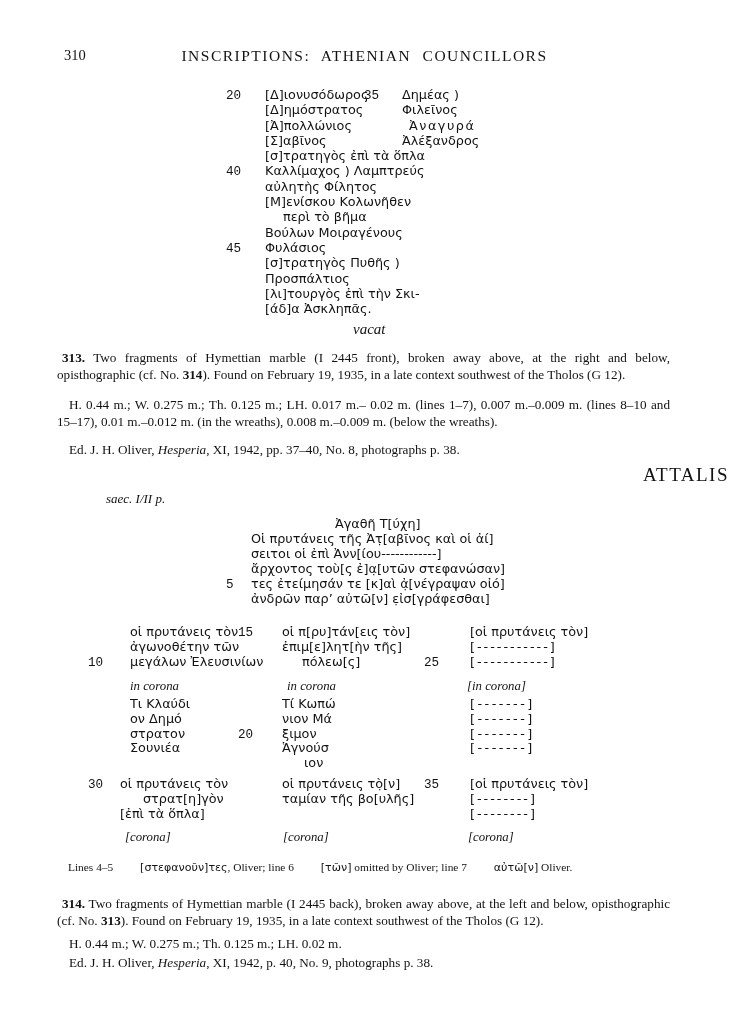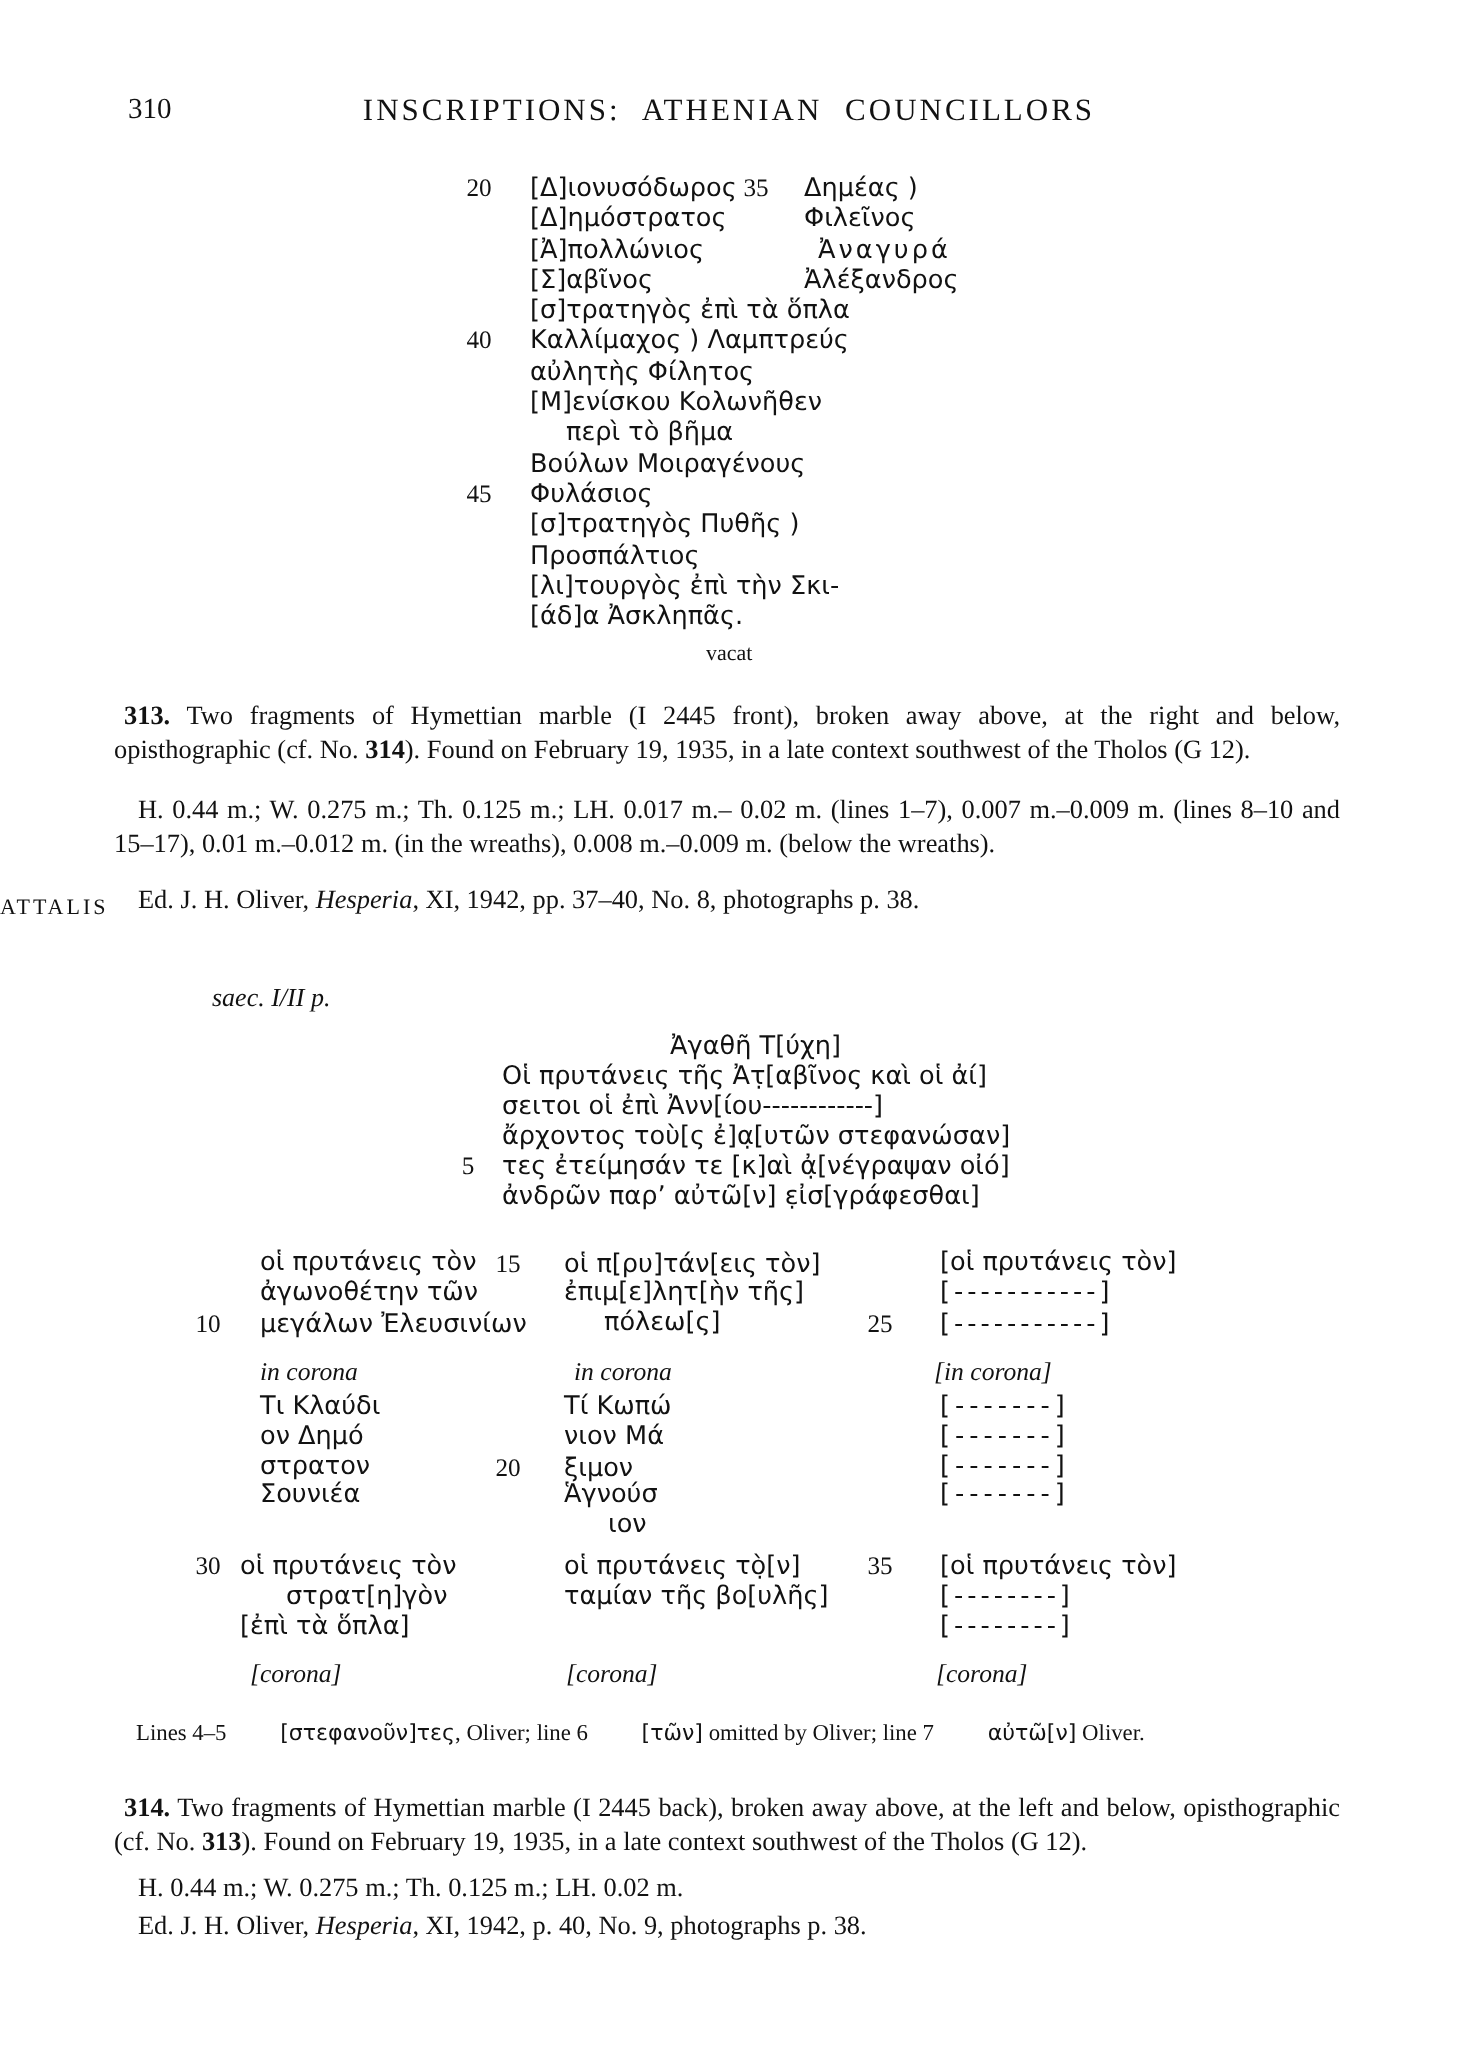--- a/index.html
+++ b/index.html
@@ -5,28 +5,28 @@
   html,body{margin:0;padding:0;background:#ffffff;}
   .page{position:relative;width:729px;height:1024px;background:#ffffff;color:#121212;overflow:hidden;
         font-family:"Liberation Serif","DejaVu Serif",serif;}
   .abs{position:absolute;}
   
   .pagenum{left:64px;top:47px;font-size:14.5px;}
   .ptitle{left:0;top:47px;width:100%;text-align:center;font-size:15.5px;letter-spacing:1.5px;word-spacing:6px;}
   
   .glines{--lh:15px;}
   .glines .gline{display:flex;align-items:baseline;height:var(--lh);line-height:var(--lh);white-space:pre;}
-  .lnum{flex:none;text-align:center;font-family:Liberation Serif, serif;font-size:12.6px;}
+  .lnum{flex:none;text-align:left;font-family:Liberation Mono, monospace;font-size:12.6px;}
   .gtxt{font-family:"DejaVu Sans",sans-serif;font-size:12.8px;white-space:pre;}
   .invoc{font-family:"DejaVu Sans",sans-serif;font-size:12.8px;}
   
-  .vacat{font-size:11px;}
+  .vacat{font-style:italic;font-size:15px;}
   .coronalbl{font-style:italic;font-size:12.8px;}
   .saec{font-style:italic;font-size:13px;}
-  .attalis{left:0;top:448px;width:100%;text-align:left;font-size:11px;letter-spacing:1.5px;}
+  .attalis{left:0;top:464px;width:100%;text-align:right;font-size:19px;letter-spacing:1.5px;}
   
   .para{left:57px;width:613px;font-size:13.2px;line-height:16.6px;text-align:justify;margin:0;}
   .ind1{text-indent:5px;}
   .ind2{text-indent:12px;}
   .foot{left:68px;width:602px;font-size:11.4px;line-height:14px;text-align:left;margin:0;}
   .b{font-weight:bold;}
   .it{font-style:italic;}
   .gkrun{font-family:"DejaVu Sans",sans-serif;font-size:0.97em;margin-left:24px;}
 </style>
 </head>

